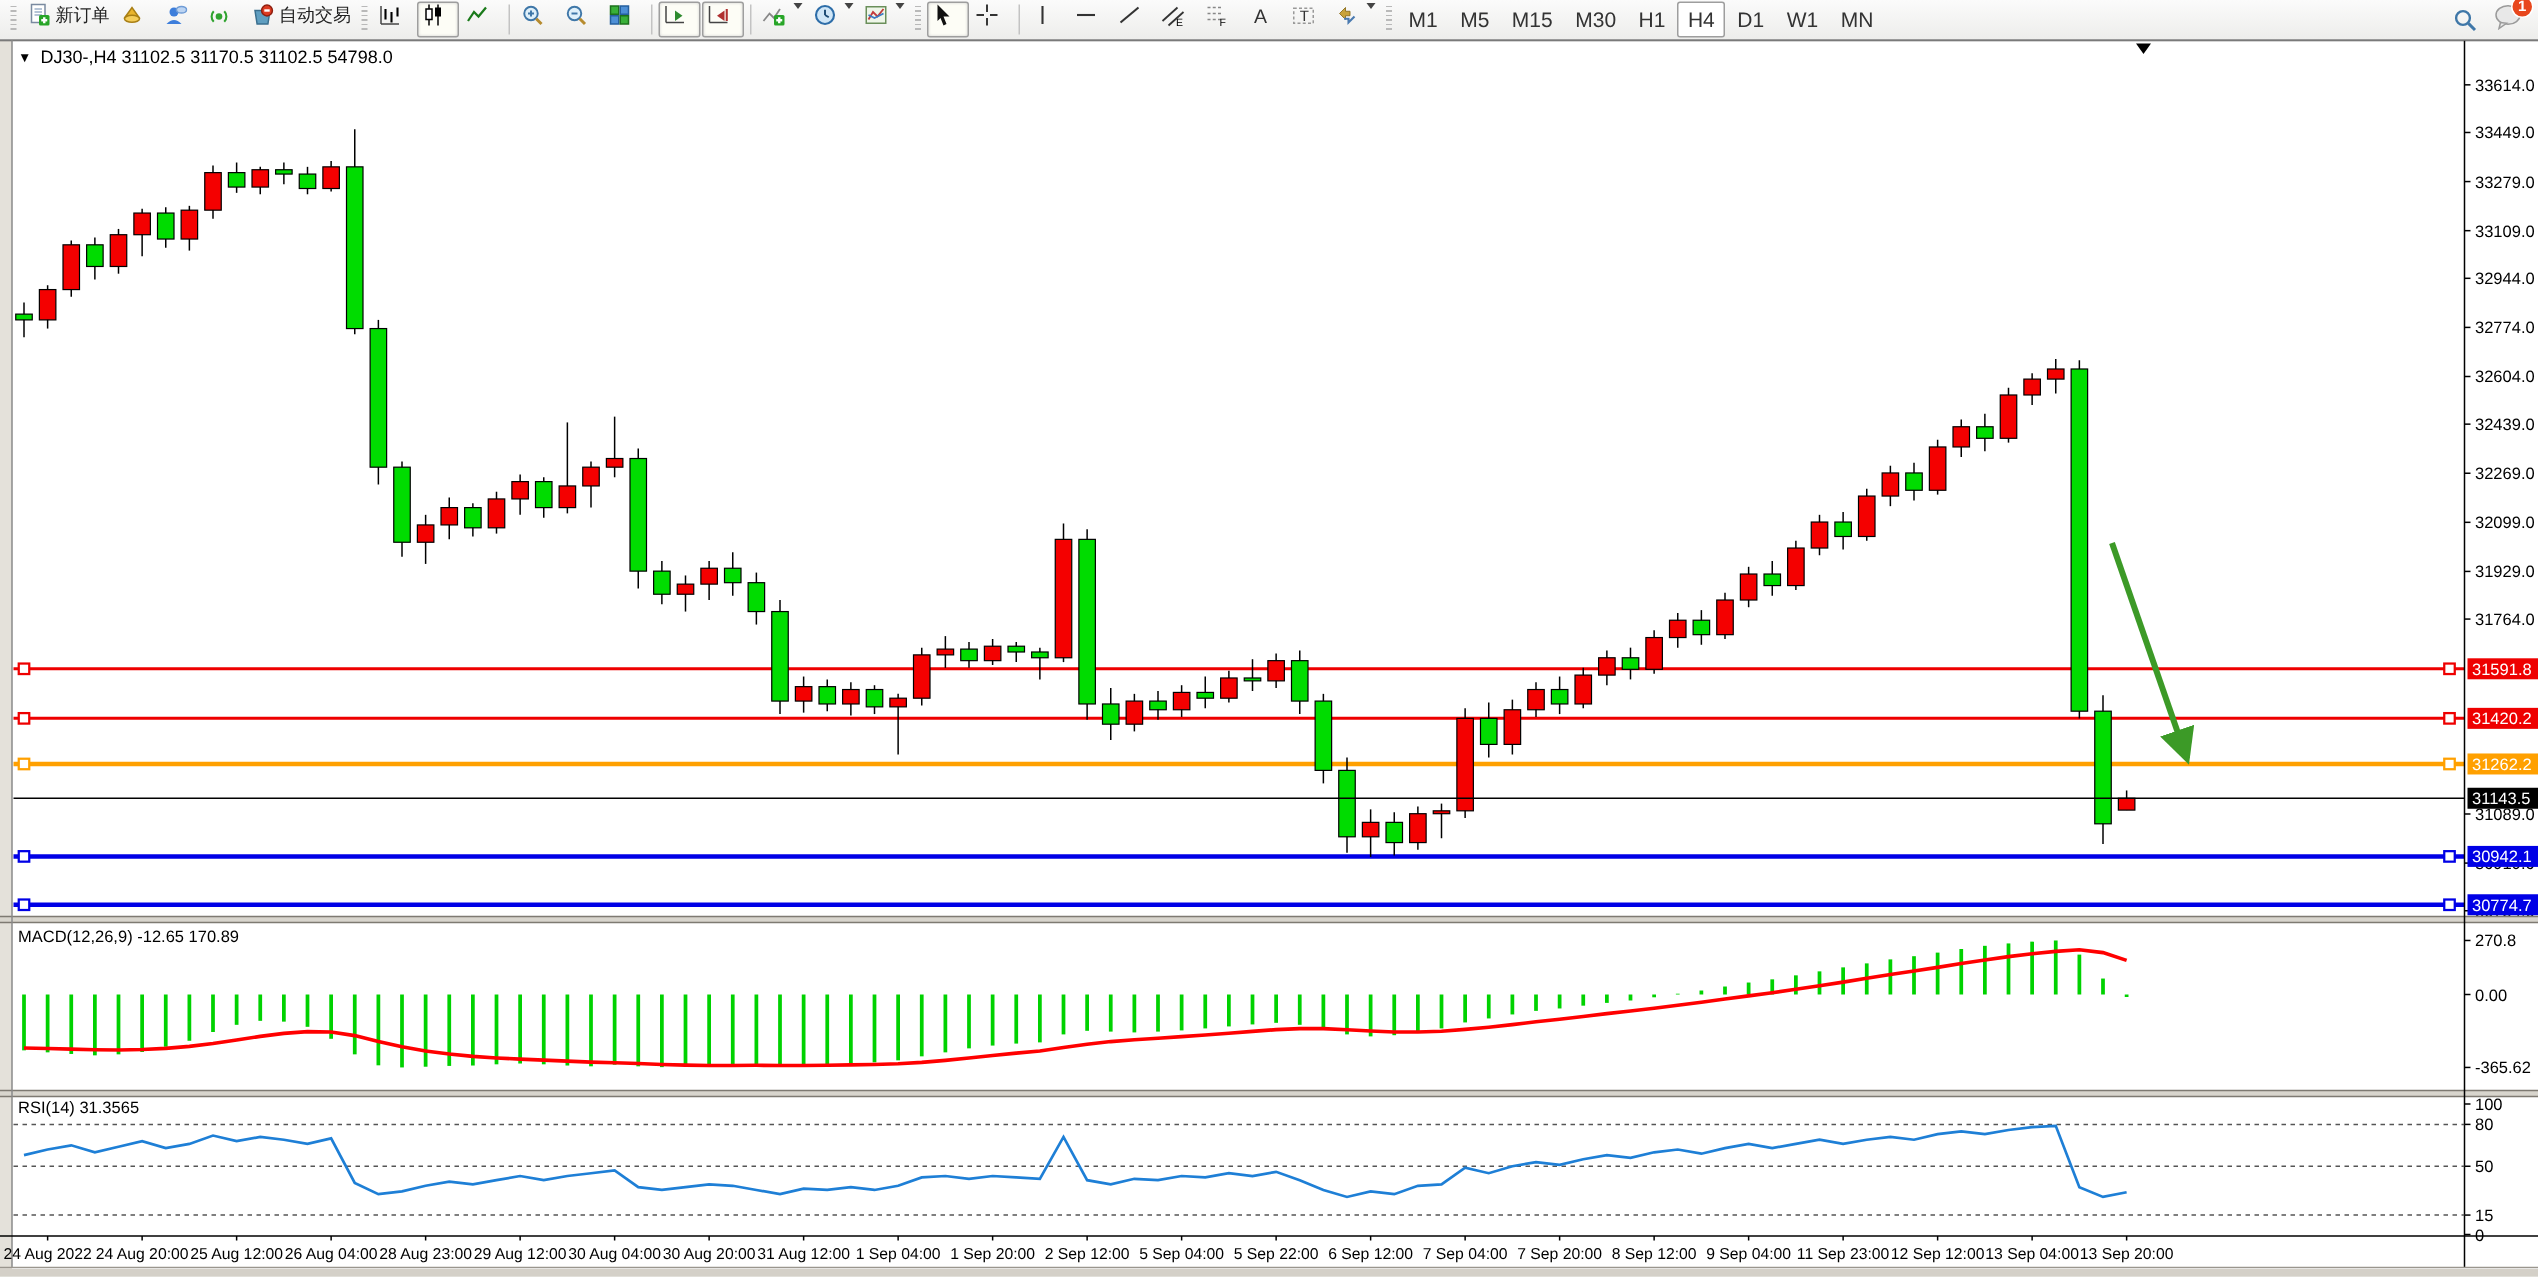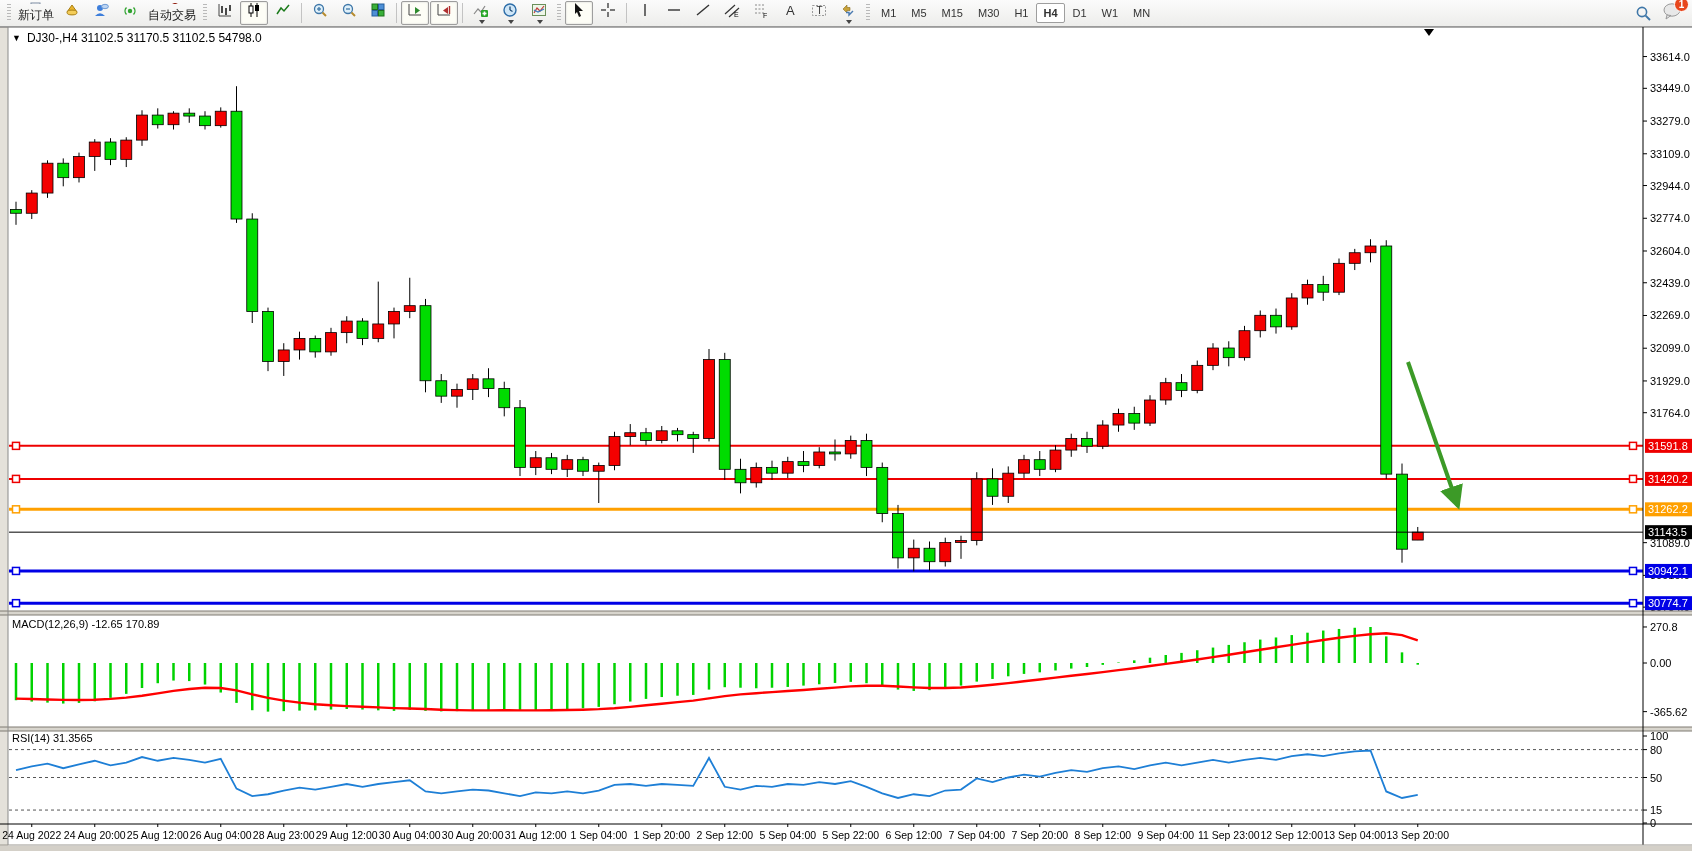--- a/index.html
+++ b/index.html
@@ -4,29 +4,29 @@
 <style>
   html,body{margin:0;padding:0;width:1692px;height:851px;overflow:hidden;
     font-family:"Liberation Sans",sans-serif;background:#d4d0c8;}
   
   #toolbar{position:absolute;left:0;top:0;width:1692px;height:27px;
     background:linear-gradient(#fbfbfb,#ededeb);border-bottom:1px solid #9a9a9a;
     display:flex;align-items:center;gap:1px;padding:0 4px;box-sizing:border-box;z-index:10;}
   .grip{width:4px;height:18px;margin:0 3px;
     background-image:repeating-linear-gradient(180deg,#b9b9b9 0 1px,transparent 1px 3px);}
   .sep{width:1px;height:20px;background:#c3c3c3;margin:0 3px;}
-  .tb{display:flex;align-items:center;gap:3px;height:22px;min-width:22px;padding:0 2px;
+  .tb{display:flex;gap:3px;height:22px;min-width:22px;padding:0 2px;
     border:1px solid transparent;background:transparent;border-radius:2px;
-    font-family:"Liberation Sans",sans-serif;font-size:12px;color:#222;cursor:default;flex-direction:column;}
+    font-family:"Liberation Sans",sans-serif;font-size:12px;color:#222;cursor:default;}
   .tb.pressed{background:#fdfdf6;border:1px solid #9e9e9e;box-shadow:inset 0 0 2px #cfcfcf;}
   .tb svg{display:block;}
   .caret{width:0;height:0;border-left:3px solid transparent;border-right:3px solid transparent;
     border-top:4px solid #444;margin-left:2px;}
-  .tf{font-size:11px;color:#333;padding:3px 6px;border:1px solid transparent;border-radius:2px;}
-  .tf.pressed{background:#fff;border:1px solid #9e9e9e;font-weight:bold;}
+  .tf{font-size:14px;color:#333;padding:3px 6px;border:1px solid transparent;border-radius:2px;}
+  .tf.pressed{background:#fff;border:1px solid #9e9e9e;}
   #right-icons{margin-left:auto;display:flex;align-items:center;gap:10px;padding-right:6px;}
   #badge{position:absolute;top:-5px;right:-7px;width:13px;height:13px;border-radius:50%;
     background:#e8471d;color:#fff;font-size:10px;font-weight:bold;line-height:13px;
     text-align:center;border:1px solid #fff;}
   
   #chart-svg{position:absolute;left:0;top:0;}
   svg text{font-family:"Liberation Sans",sans-serif;}
   #symbol-header{position:absolute;left:12px;top:31px;z-index:5;font-size:12px;color:#000;
     display:flex;align-items:center;gap:6px;}
   #symbol-header .tri{font-size:9px;line-height:10px;color:#000;}

